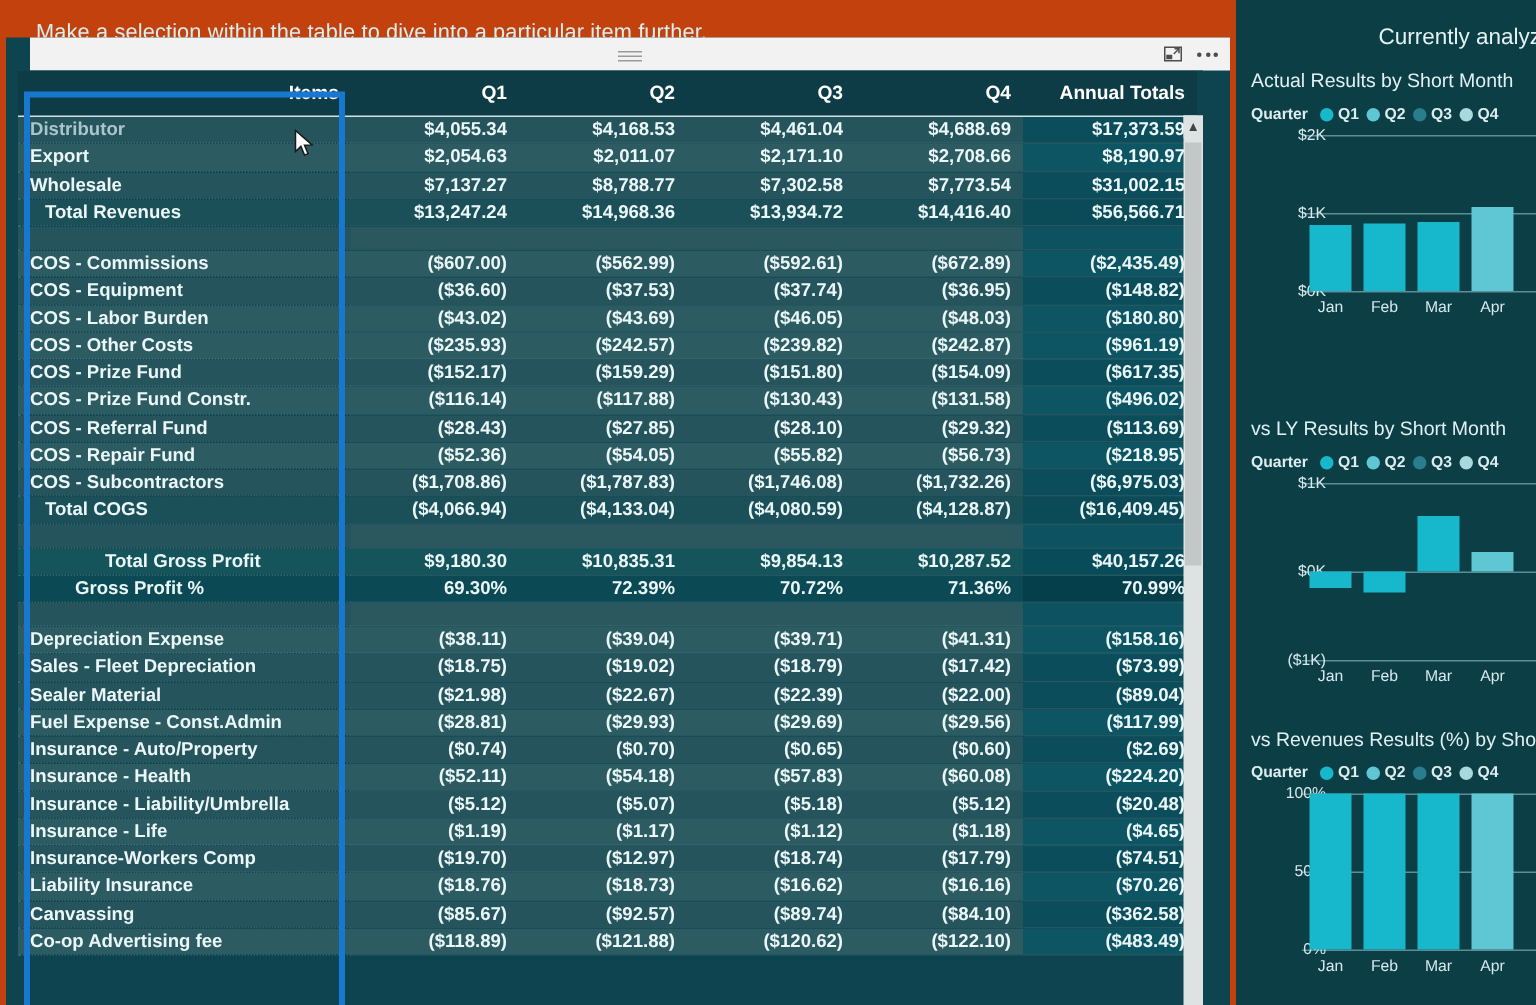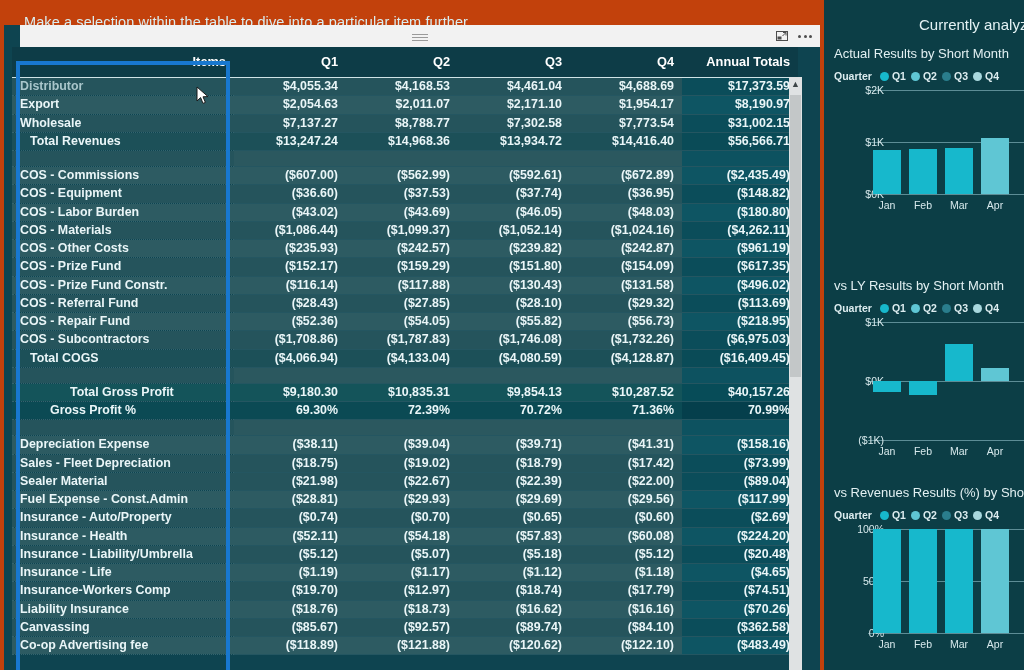--- a/index.html
+++ b/index.html
@@ -206,21 +206,21 @@
               <td class="num">$4,168.53</td>
               <td class="num">$4,461.04</td>
               <td class="num">$4,688.69</td>
               <td class="num annual">$17,373.59</td>
             </tr>
             <tr class="r-even">
               <td class="items">Export</td>
               <td class="num">$2,054.63</td>
               <td class="num">$2,011.07</td>
               <td class="num">$2,171.10</td>
-              <td class="num">$1,954.17</td>
+              <td class="num">$2,708.66</td>
               <td class="num annual">$8,190.97</td>
             </tr>
             <tr class="r-odd">
               <td class="items">Wholesale</td>
               <td class="num">$7,137.27</td>
               <td class="num">$8,788.77</td>
               <td class="num">$7,302.58</td>
               <td class="num">$7,773.54</td>
               <td class="num annual">$31,002.15</td>
             </tr>
@@ -256,28 +256,20 @@
               <td class="num">($36.95)</td>
               <td class="num annual">($148.82)</td>
             </tr>
             <tr class="r-even">
               <td class="items">COS - Labor Burden</td>
               <td class="num">($43.02)</td>
               <td class="num">($43.69)</td>
               <td class="num">($46.05)</td>
               <td class="num">($48.03)</td>
               <td class="num annual">($180.80)</td>
-            </tr>
-            <tr class="r-odd">
-              <td class="items">COS - Materials</td>
-              <td class="num">($1,086.44)</td>
-              <td class="num">($1,099.37)</td>
-              <td class="num">($1,052.14)</td>
-              <td class="num">($1,024.16)</td>
-              <td class="num annual">($4,262.11)</td>
             </tr>
             <tr class="r-even">
               <td class="items">COS - Other Costs</td>
               <td class="num">($235.93)</td>
               <td class="num">($242.57)</td>
               <td class="num">($239.82)</td>
               <td class="num">($242.87)</td>
               <td class="num annual">($961.19)</td>
             </tr>
             <tr class="r-odd">

